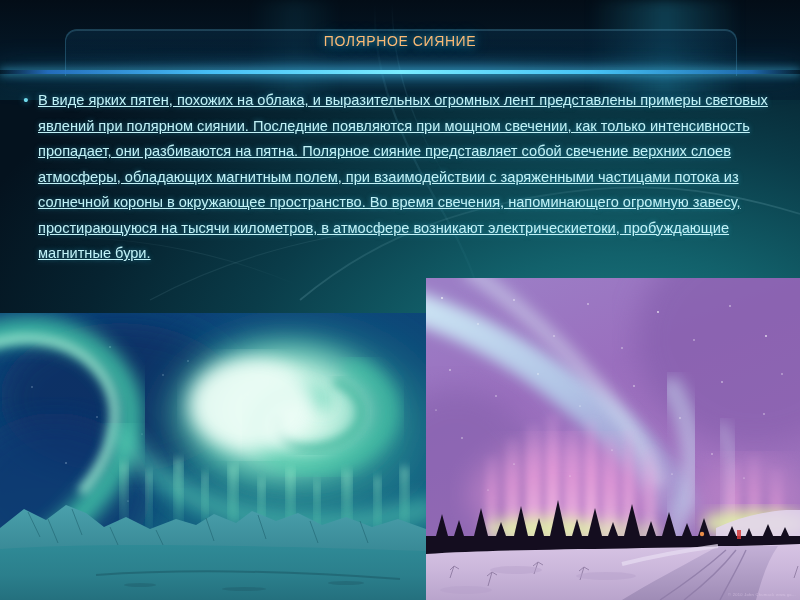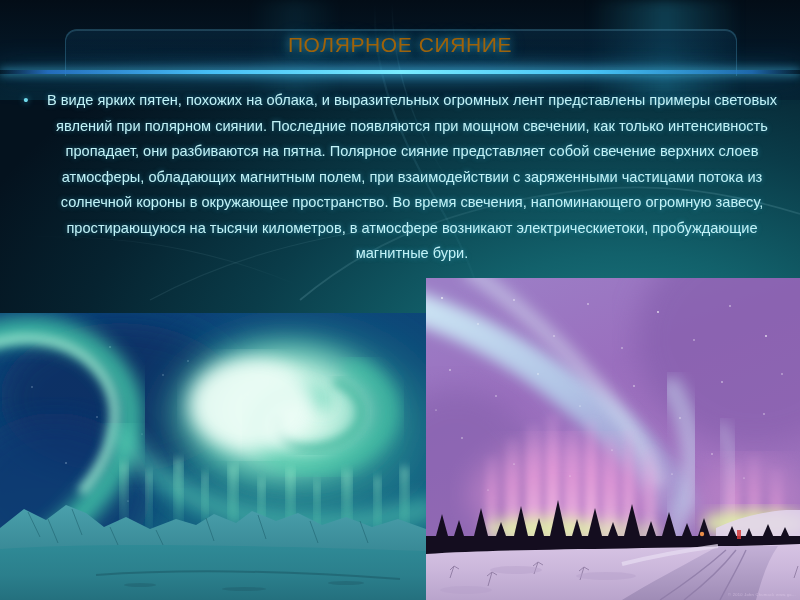--- a/index.html
+++ b/index.html
@@ -54,23 +54,23 @@
     border-radius: 12px 12px 0 0;
     background: linear-gradient(180deg, rgba(10,45,70,0.55) 0%, rgba(6,30,48,0.25) 100%);
     border: 1px solid rgba(90,180,215,0.28);
     border-bottom: none;
     box-shadow: inset 0 1px 0 rgba(140,220,245,0.18);
   }
   .title-text {
     position: absolute;
     left: 0; right: 0; top: 33px;
     text-align: center;
-    font-size: 21px;
+    font-size: 14px;
     letter-spacing: 0.6px;
-    color: #a16207;
+    color: #fdba74;
     text-shadow: 0 0 8px rgba(80,220,255,0.75), 0 0 18px rgba(40,180,230,0.45);
     white-space: nowrap;
   }
   
   .beam {
     position: absolute;
     left: 0; top: 70px; width: 800px; height: 4px;
     background: linear-gradient(90deg,
       rgba(20,90,160,0) 0%,
       rgba(40,120,210,0.85) 6%,
@@ -103,21 +103,22 @@
     line-height: 24px;
     text-align: center;
     text-shadow: 0 0 6px rgba(80,220,255,0.7);
   }
   .body-text {
     flex: 1 1 auto;
     color: #c2f2f7;
     font-size: 14.6px;
     line-height: 25.5px;
     text-shadow: 0 0 5px rgba(60,190,225,0.55);
-    text-align: center;
+    text-align: left;
+    text-decoration: underline;
   }
 
   
   .photo {
     position: absolute;
     overflow: hidden;
   }
   .photo svg { display: block; }
 
   

